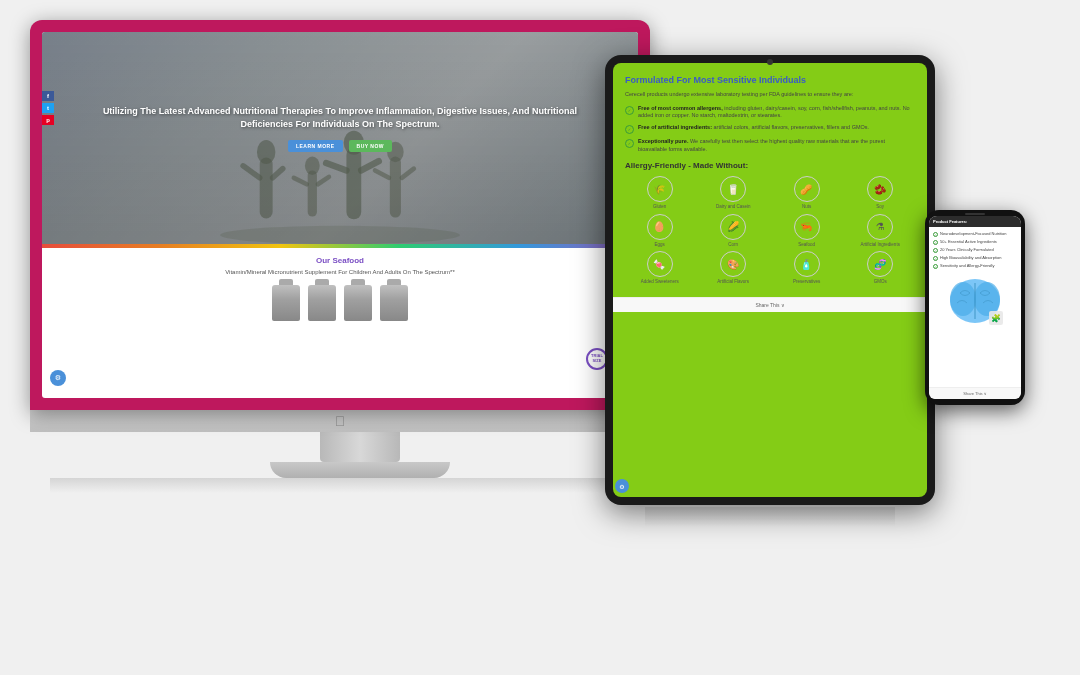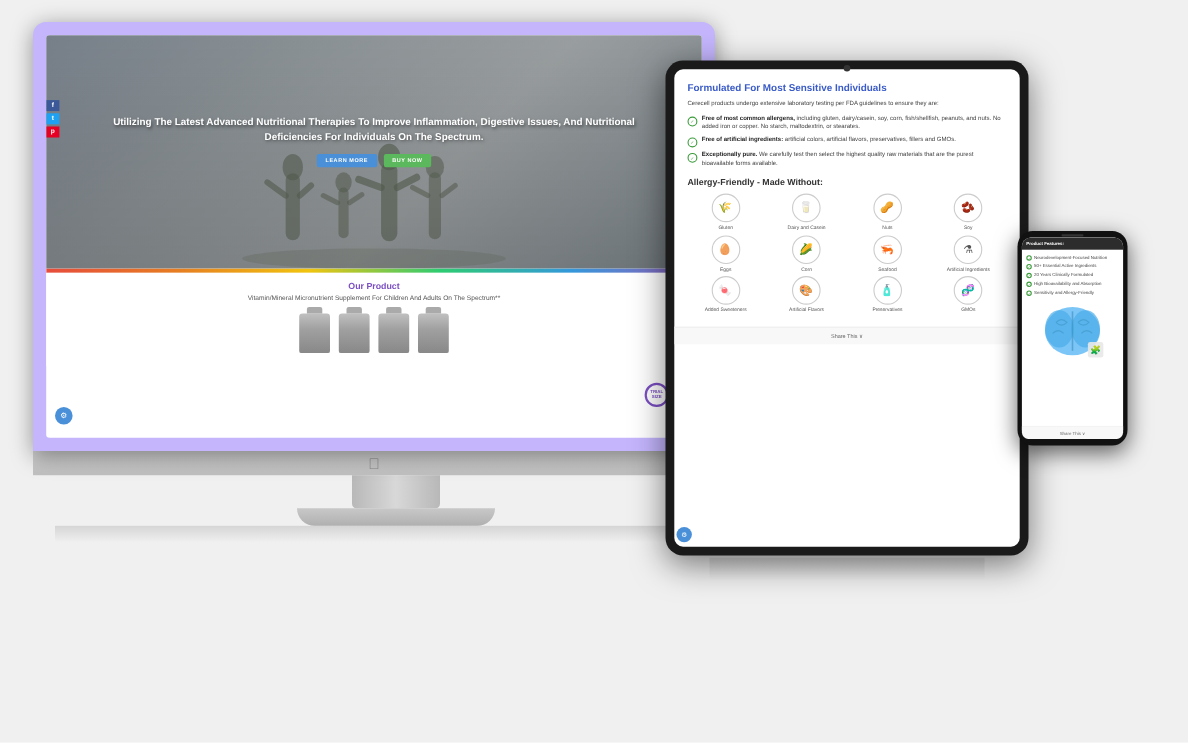--- a/index.html
+++ b/index.html
@@ -27,21 +27,21 @@
       position: absolute;
       left: 30px;
       top: 20px;
       width: 660px;
       height: 580px;
     }
 
     .imac-screen-outer {
       width: 620px;
       height: 390px;
-      background: #c4b5fd;
+      background: #be185d;
       border-radius: 12px 12px 0 0;
       padding: 12px;
       position: relative;
       box-shadow: 0 4px 20px rgba(0,0,0,0.4);
     }
 
     .imac-screen-inner {
       width: 100%;
       height: 100%;
       background: #fff;
@@ -248,21 +248,21 @@
       transform: translateX(-50%);
       width: 6px;
       height: 6px;
       border-radius: 50%;
       background: #333;
     }
 
     .ipad-screen {
       width: 100%;
       height: 100%;
-      background: #ffffff;
+      background: #84cc16;
       border-radius: 8px;
       overflow: hidden;
     }
 
     .ipad-content {
       padding: 12px;
       overflow: hidden;
     }
 
     .ipad-heading {
@@ -592,21 +592,21 @@
             <div class="hero-buttons">
               <div class="btn-learn">LEARN MORE</div>
               <div class="btn-buy">BUY NOW</div>
             </div>
           </div>
         </div>
 
         <div class="color-bar"></div>
 
         <div class="product-section">
-          <div class="product-title">Our Product</div>
+          <div class="product-title">Our Seafood</div>
           <div class="product-subtitle">Vitamin/Mineral Micronutrient Supplement For Children And Adults On The Spectrum**</div>
           <div class="product-bottles">
             <div class="bottle"></div>
             <div class="bottle"></div>
             <div class="bottle"></div>
             <div class="bottle"></div>
           </div>
           <div class="trial-badge">TRIAL<br>SIZE</div>
         </div>
 

